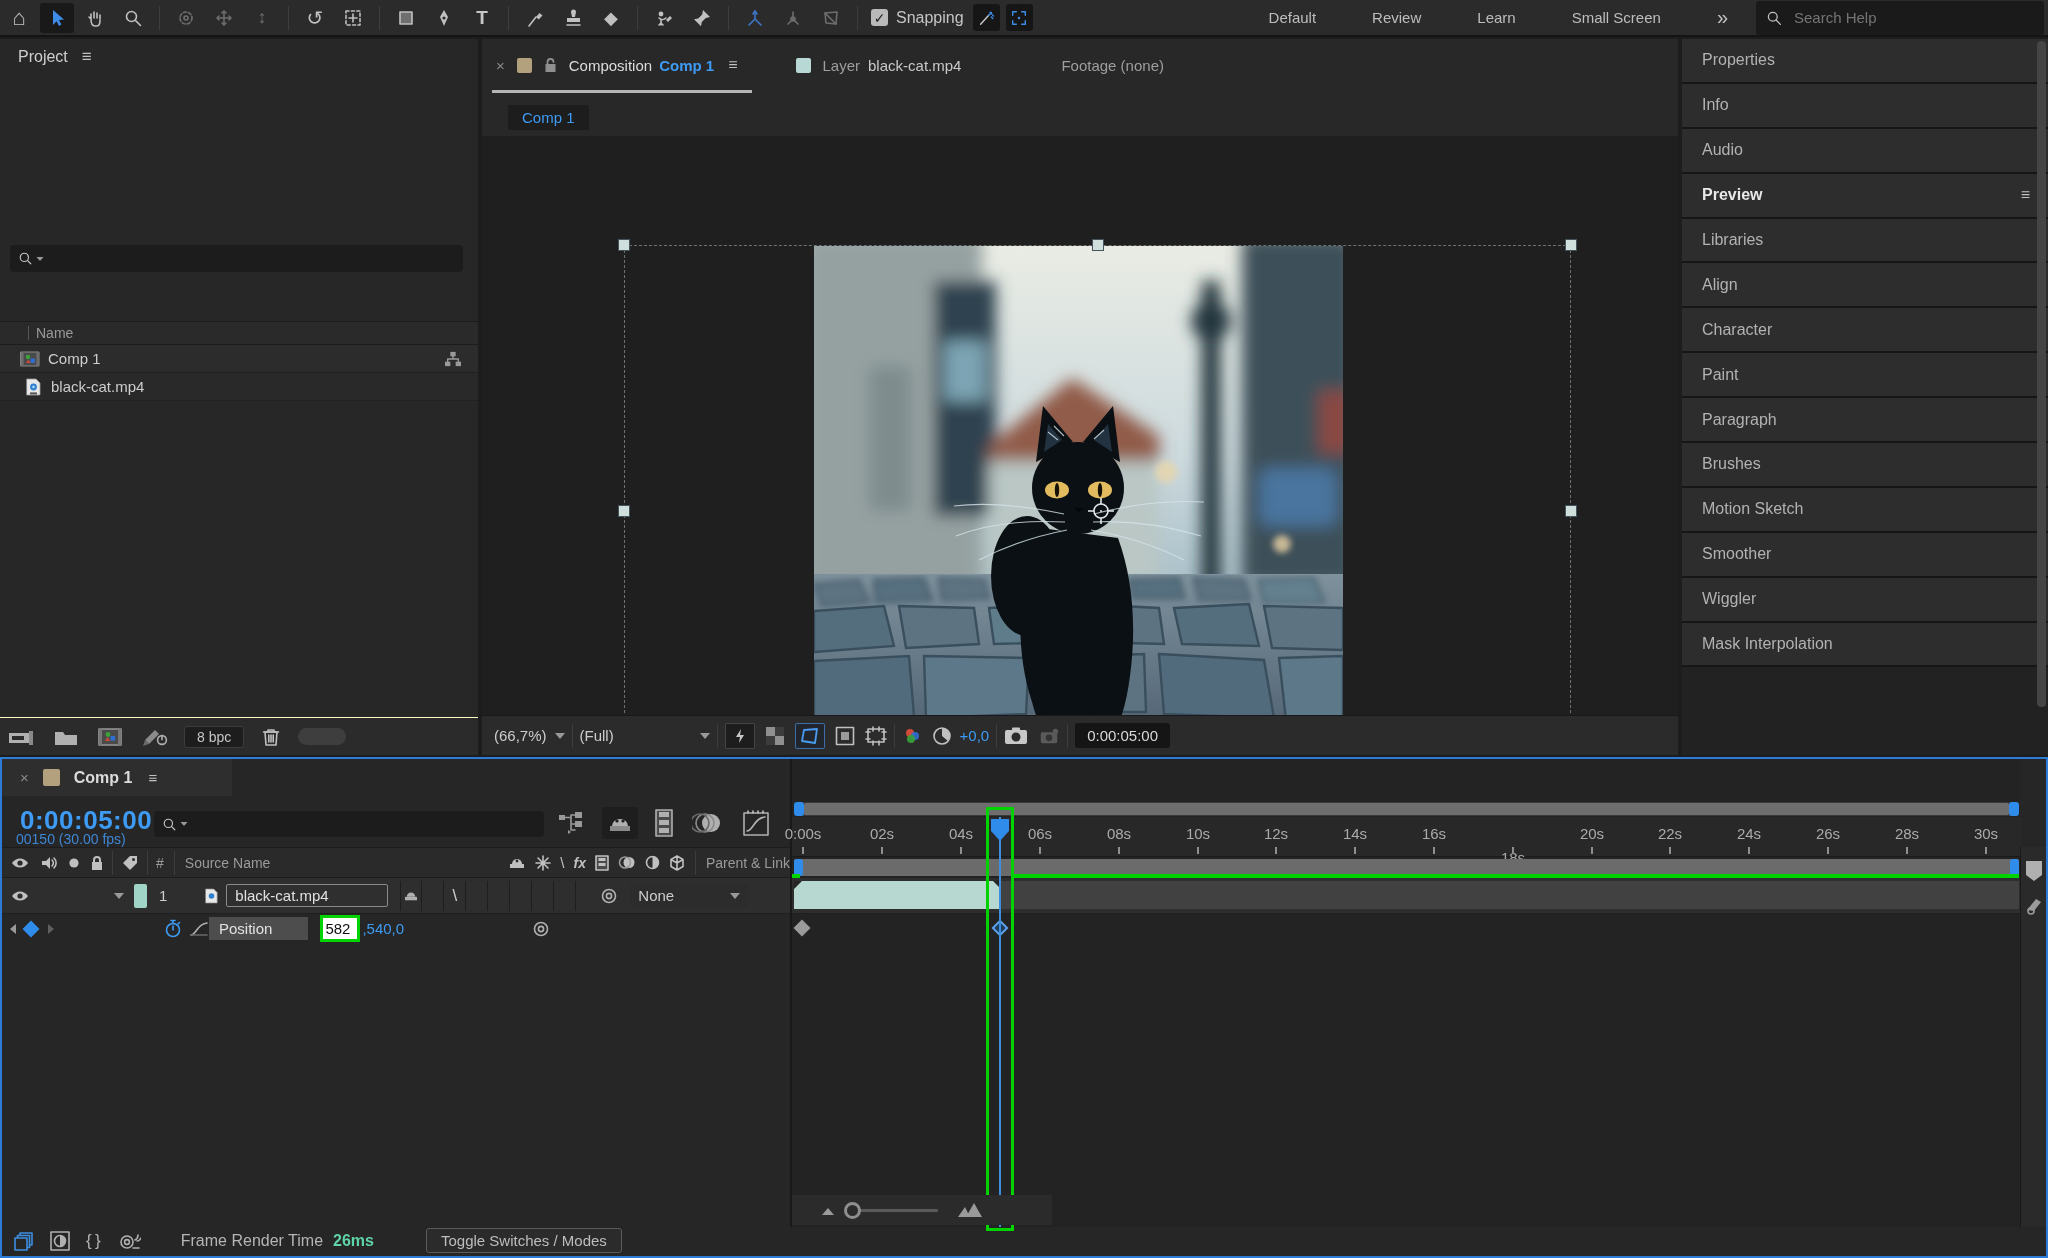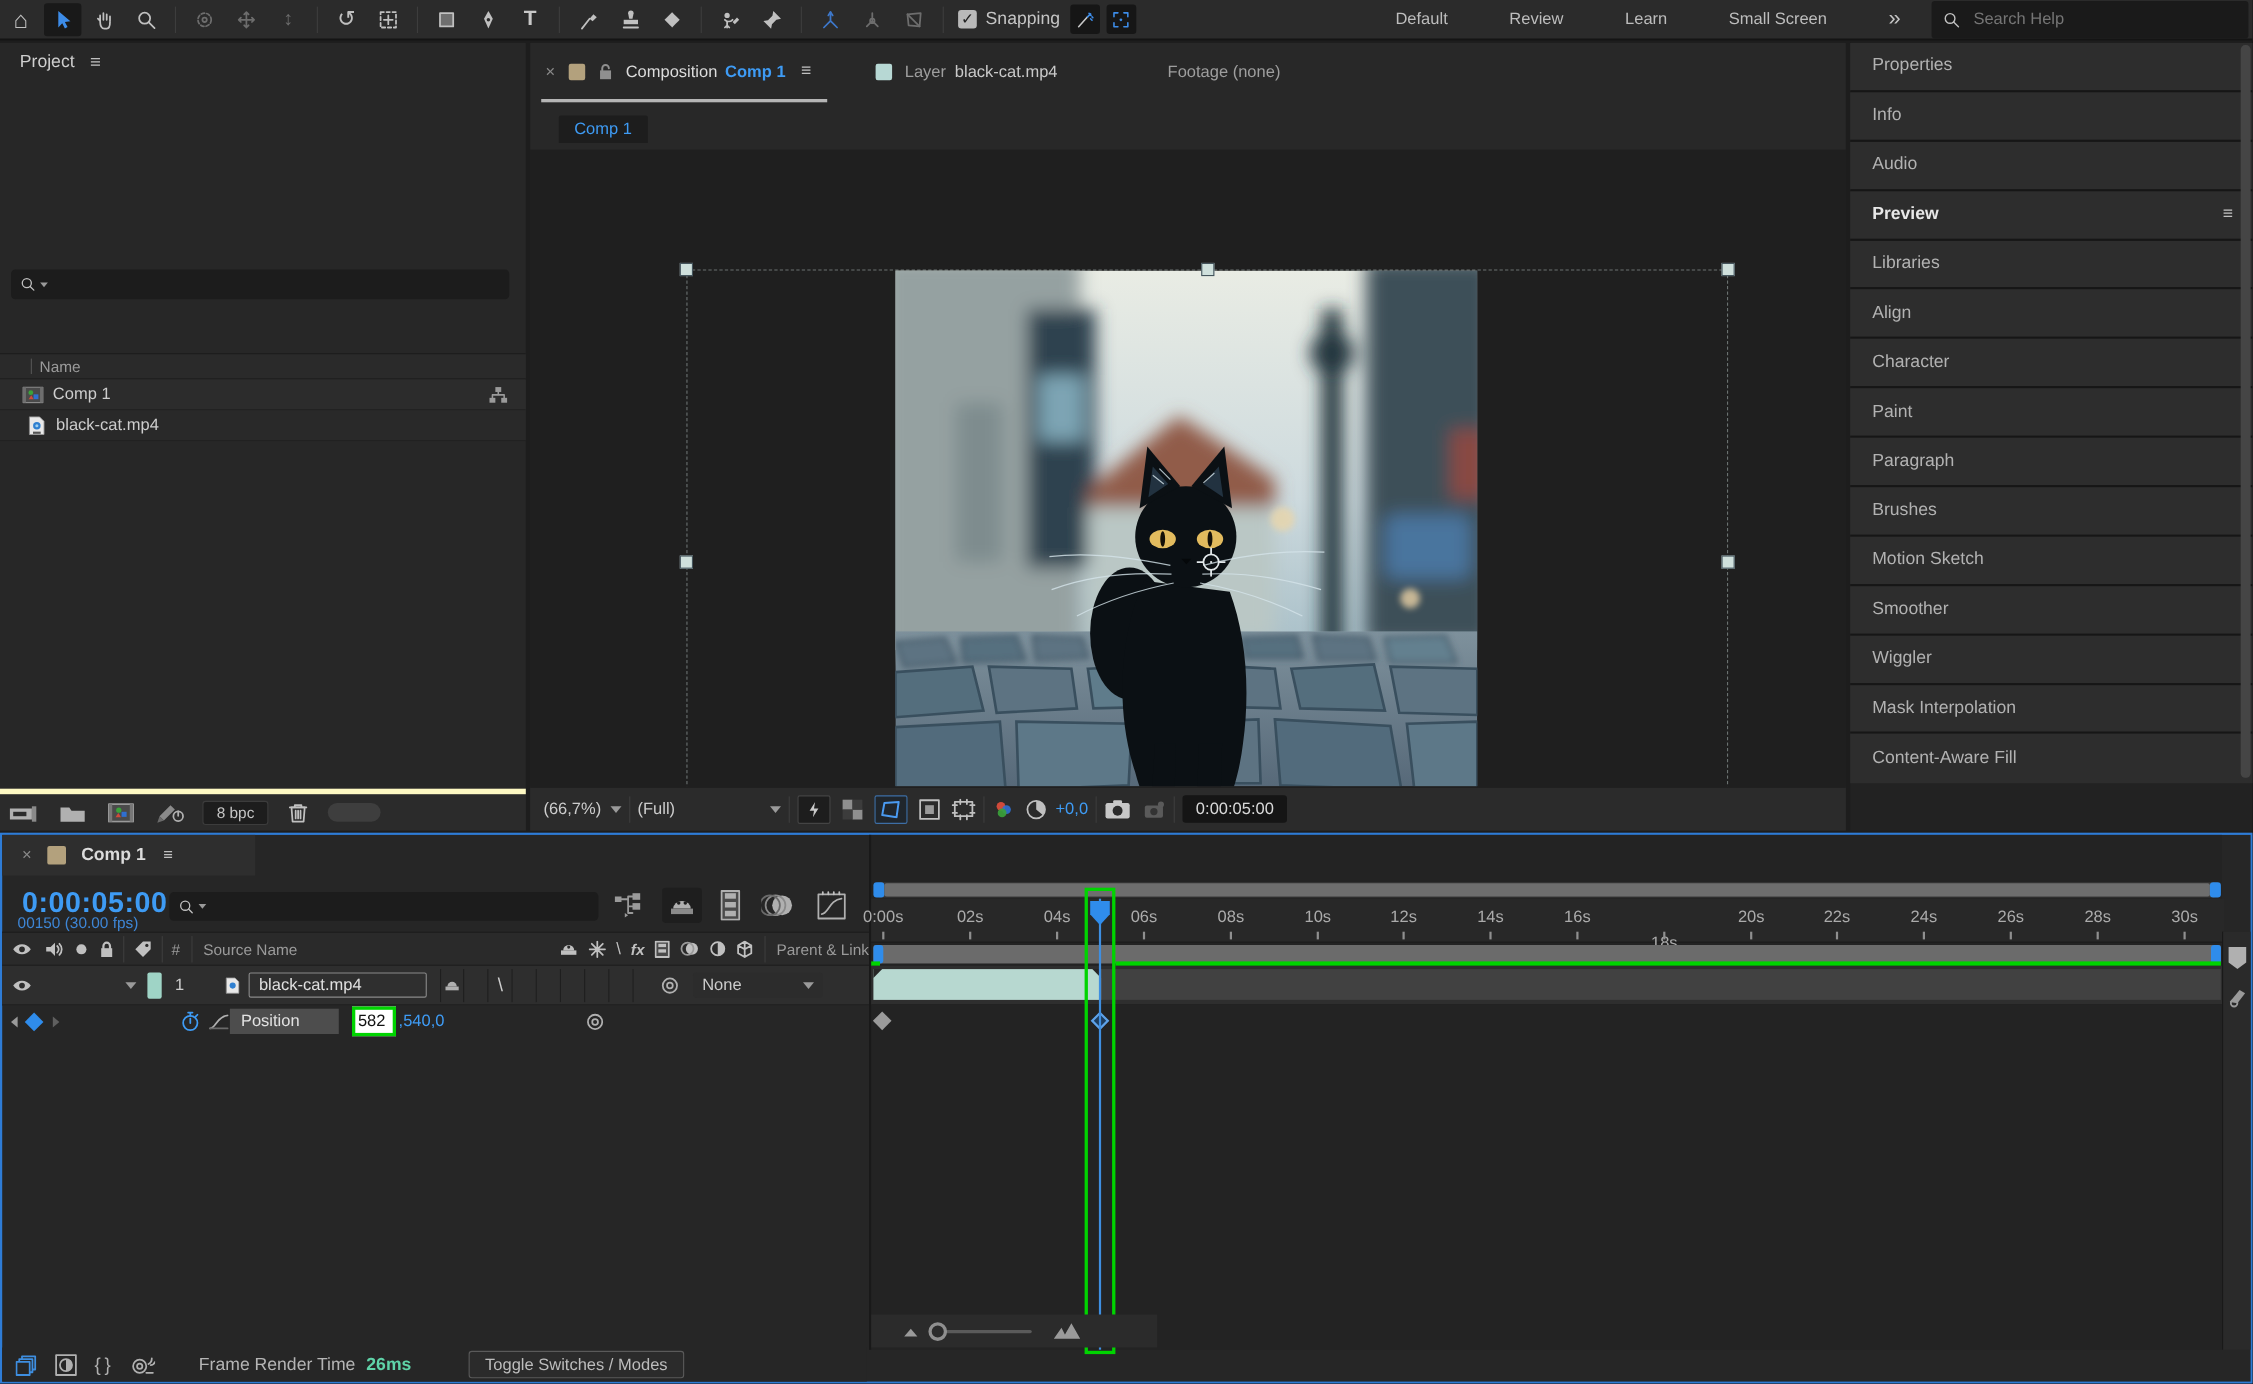--- a/index.html
+++ b/index.html
@@ -287,21 +287,21 @@
               <path d="M1 1 h9 l4 4 v12 h-13 z" fill="#e8e8e8" stroke="#9a9a9a" stroke-width=".8"></path>
               <circle cx="7.5" cy="9" r="3.4" fill="#2f7fd0" stroke="none"></circle>
               <circle cx="7.5" cy="9" r="1.4" fill="#9fd0f0" stroke="none"></circle>
               <rect x="4" y="14.4" width="7" height="2" fill="#555" stroke="none"></rect>
             </svg>
           </span>
         <span>black-cat.mp4</span>
       </div>
     </div>
 
-    <div class="abs r" style="left:0;top:678px;width:478px;height:38px;background:#2b2b2b;border-top:5px solid #fef9c3;">
+    <div class="abs r" style="left:0;top:678px;width:478px;height:38px;background:#2b2b2b;border-top:1px solid #fef9c3;">
       <span class="ic" style="margin-left:8px;">
           <svg width="26" height="18" viewBox="0 0 26 18">
             <rect x="1" y="5" width="20" height="10" fill="#b0b0b0" stroke="none"></rect>
             <rect x="4" y="8" width="12" height="4" fill="#2b2b2b" stroke="none"></rect>
             <rect x="21" y="3" width="4" height="14" fill="#8a8a8a" stroke="none"></rect>
           </svg>
         </span>
       <span class="ic" style="margin-left:20px;">
           <svg width="24" height="18" viewBox="0 0 24 18">
             <path d="M1 4 h8 l2 3 h12 v10 h-22 z" fill="#b0b0b0" stroke="none"></path>
@@ -586,23 +586,20 @@
       </div>
     <div class="sbrow">
         <span>Smoother</span>
       </div>
     <div class="sbrow">
         <span>Wiggler</span>
       </div>
     <div class="sbrow">
         <span>Mask Interpolation</span>
       </div>
-    <div class="sbrow" style="border-bottom:none;">
-        <span>Content-Aware Fill</span>
-      </div>
     <div class="abs" style="right:2px;top:2px;width:9px;height:666px;background:#454545;border-radius:4px;"></div>
   </div>
 
   <div class="abs timeline">
 
     <div class="abs r" style="left:0;top:0;width:230px;height:37px;background:#2e2e2e;">
       <span style="margin-left:18px;color:#8a8a8a;">×</span>
       <span class="chip" style="background:#b3a17d;margin-left:14px;width:17px;height:17px;"></span>
       <span style="color:#dcdcdc;font-weight:bold;margin-left:14px;font-size:16px;">Comp 1</span>
       <span class="ic" style="margin-left:16px;">≡</span>

